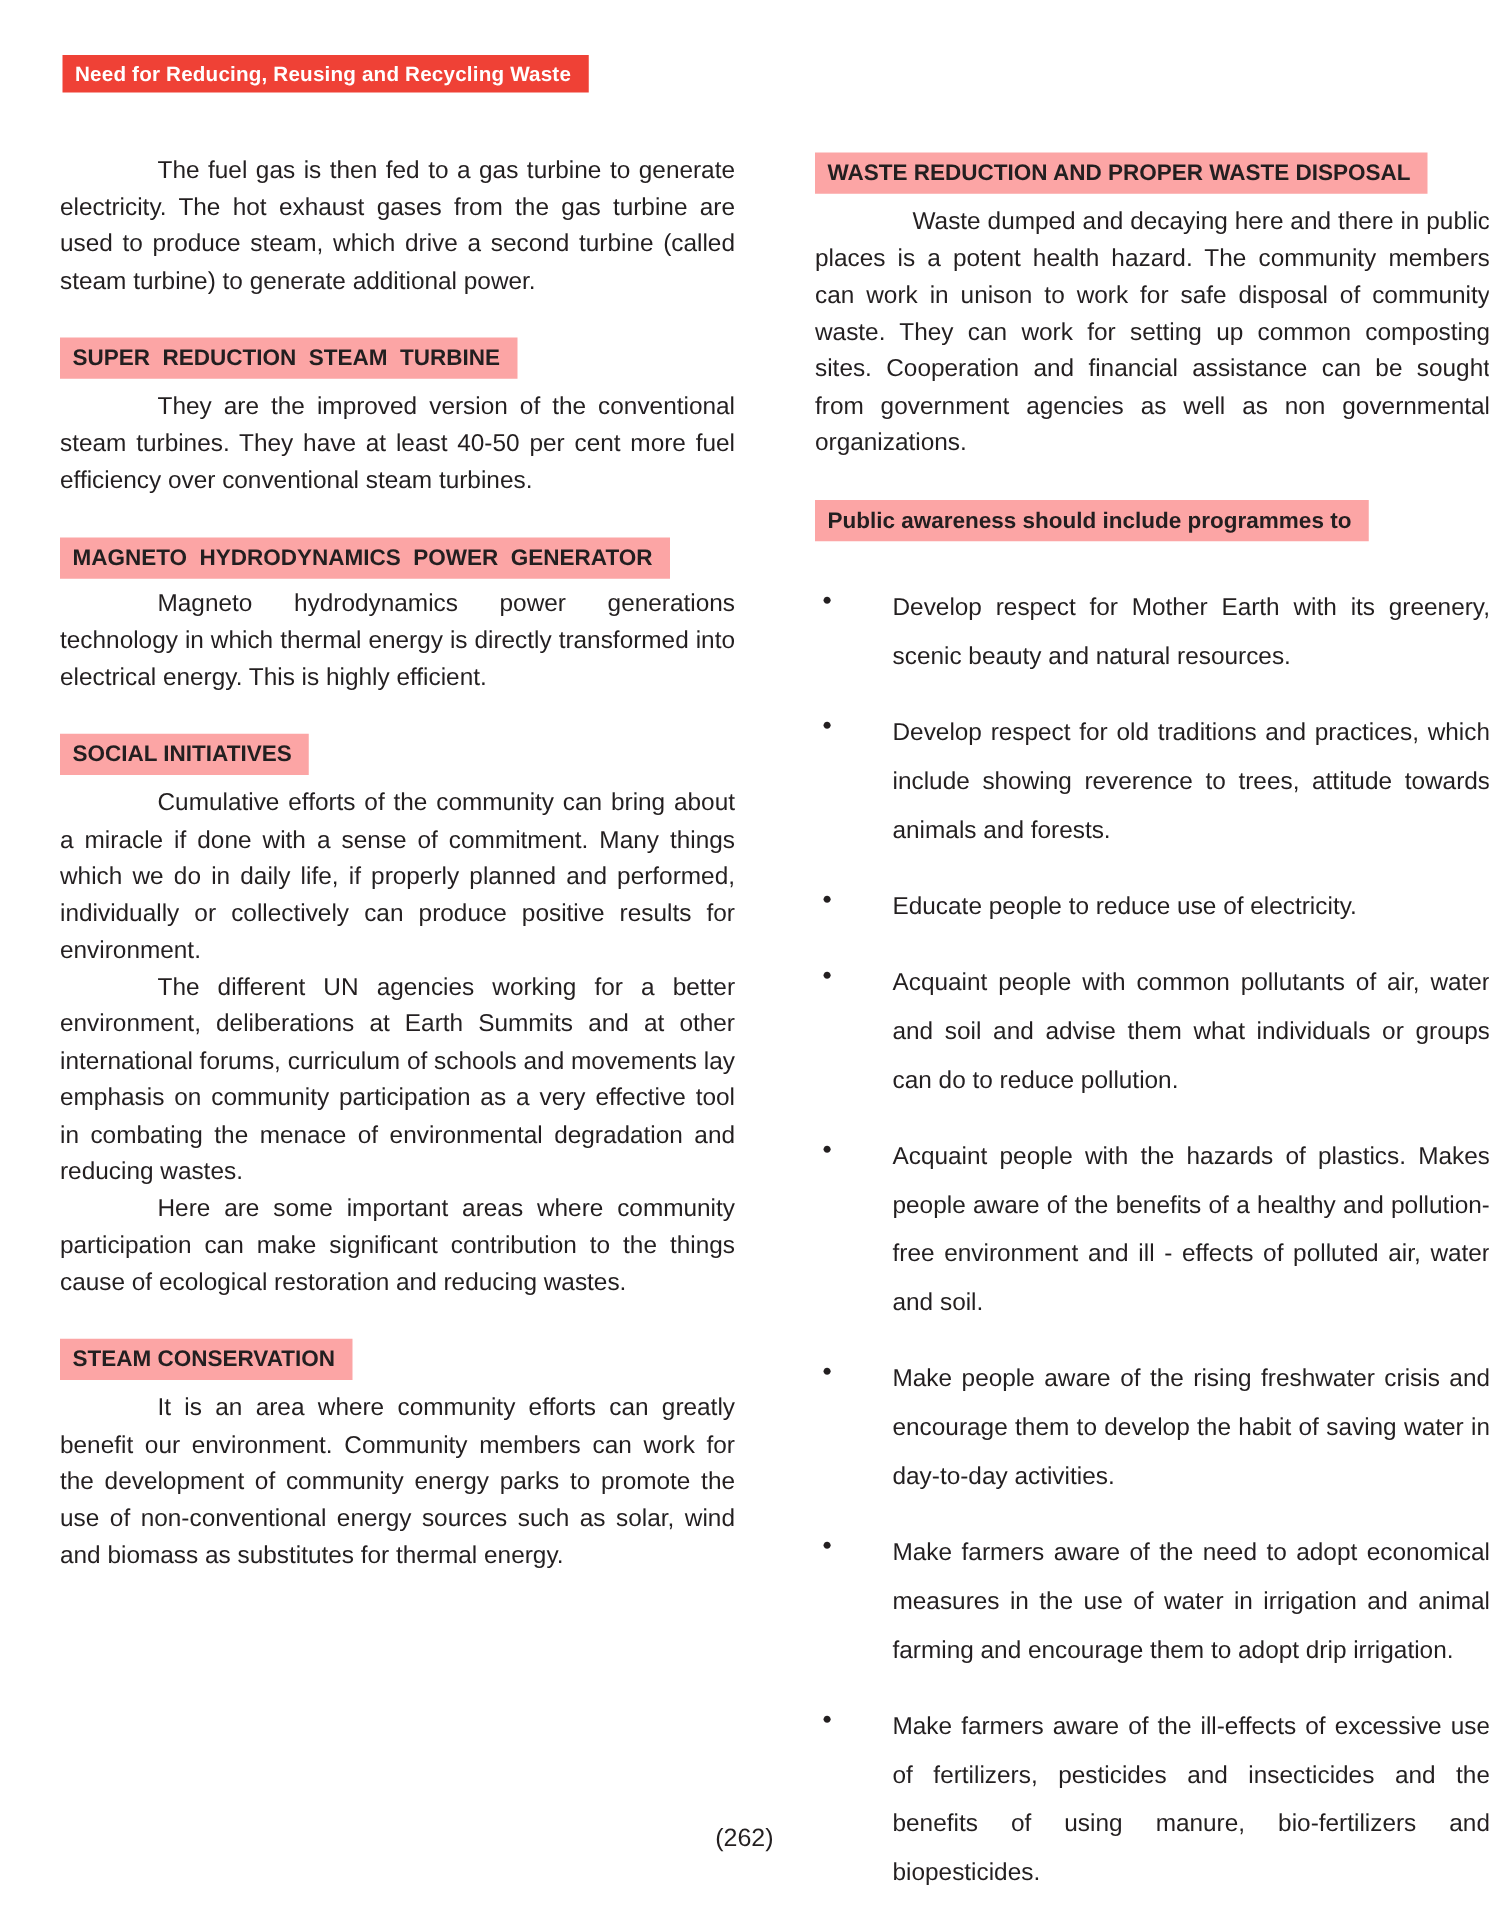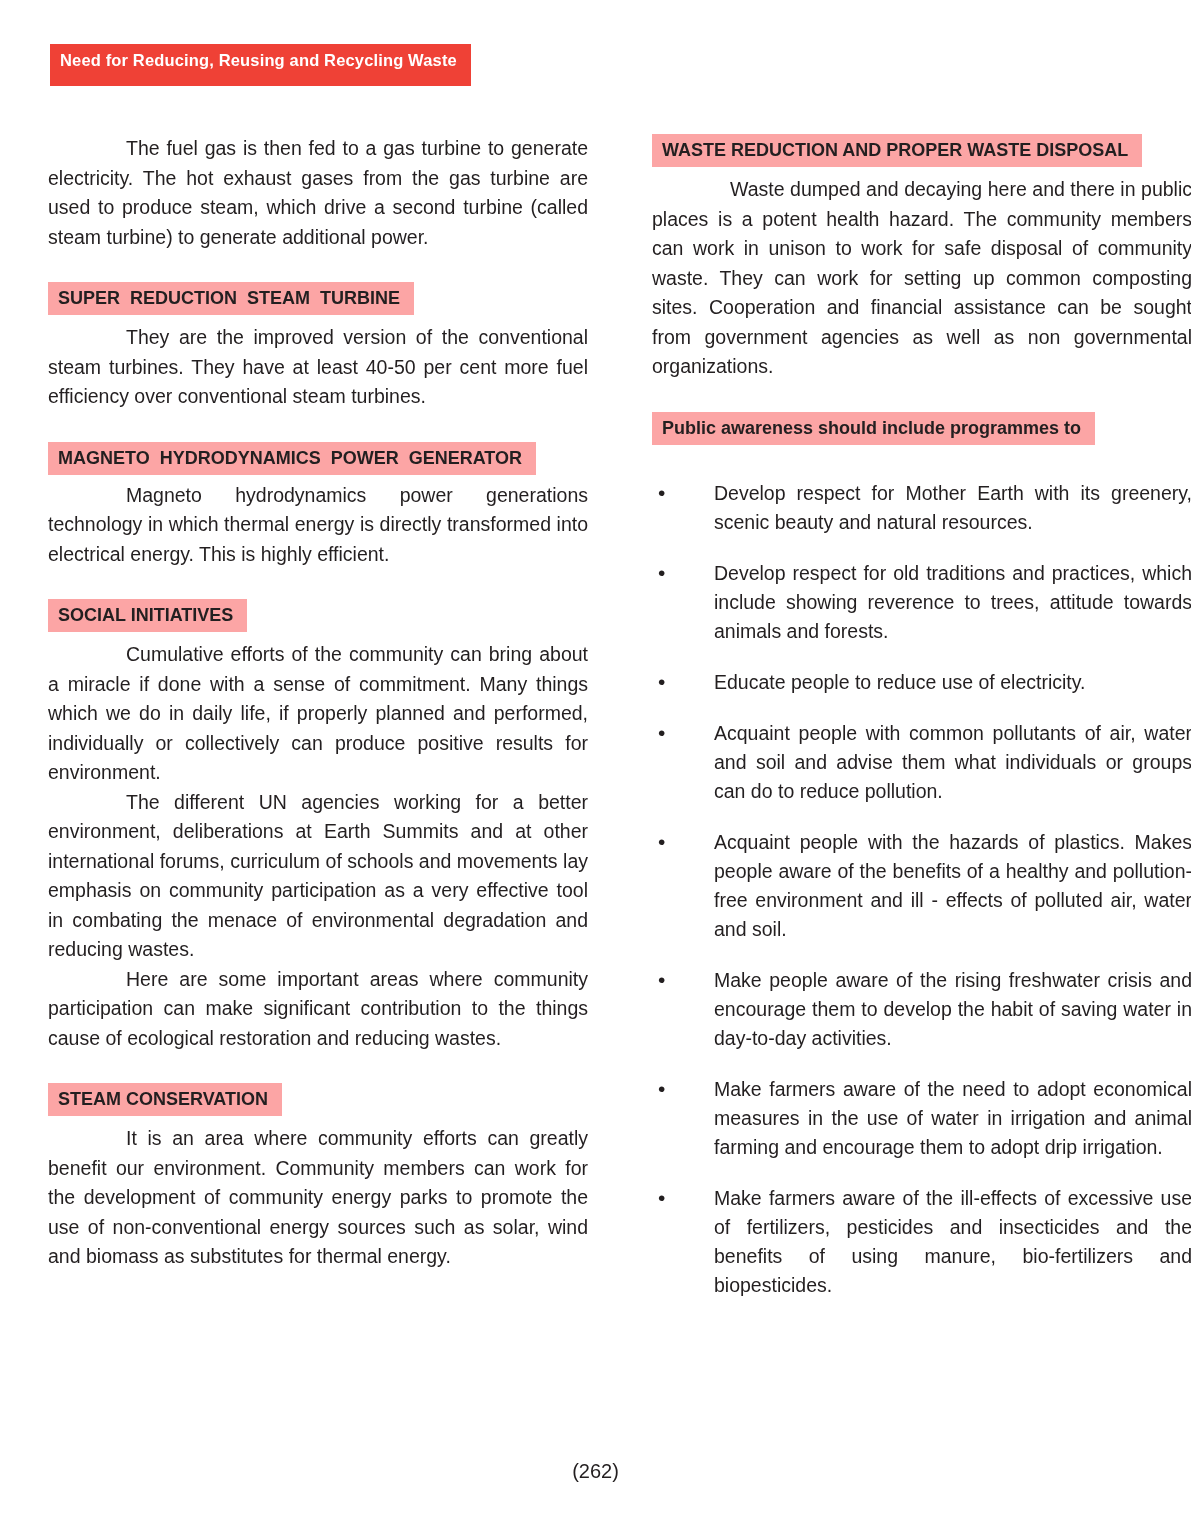--- a/index.html
+++ b/index.html
@@ -23,21 +23,21 @@
     padding: 44px 48px 0 48px;
   }
   
   .running-head {
     display: inline-block;
     background: #ef4136;
     color: #ffffff;
     font-size: 16.5px;
     font-weight: bold;
     letter-spacing: 0.15px;
-    padding: 7px 14px 16px 10px;
+    padding: 7px 14px 4px 10px;
     margin-left: 2px;
   }
   
   .columns {
     display: flex;
     margin-top: 48px;
     gap: 64px;
   }
   .col {
     width: 540px;
@@ -78,21 +78,21 @@
   
   ul.bullets {
     list-style: none;
     margin: 26px 0 0 0;
     padding: 0;
   }
   ul.bullets li {
     position: relative;
     padding-left: 62px;
     font-size: 19.5px;
-    line-height: 29px;
+    line-height: 39px;
     text-align: justify;
     margin-bottom: 22px;
   }
   ul.bullets li::before {
     content: "\2022";
     position: absolute;
     left: 6px;
     top: -1px;
     font-size: 21px;
     line-height: 29.5px;

